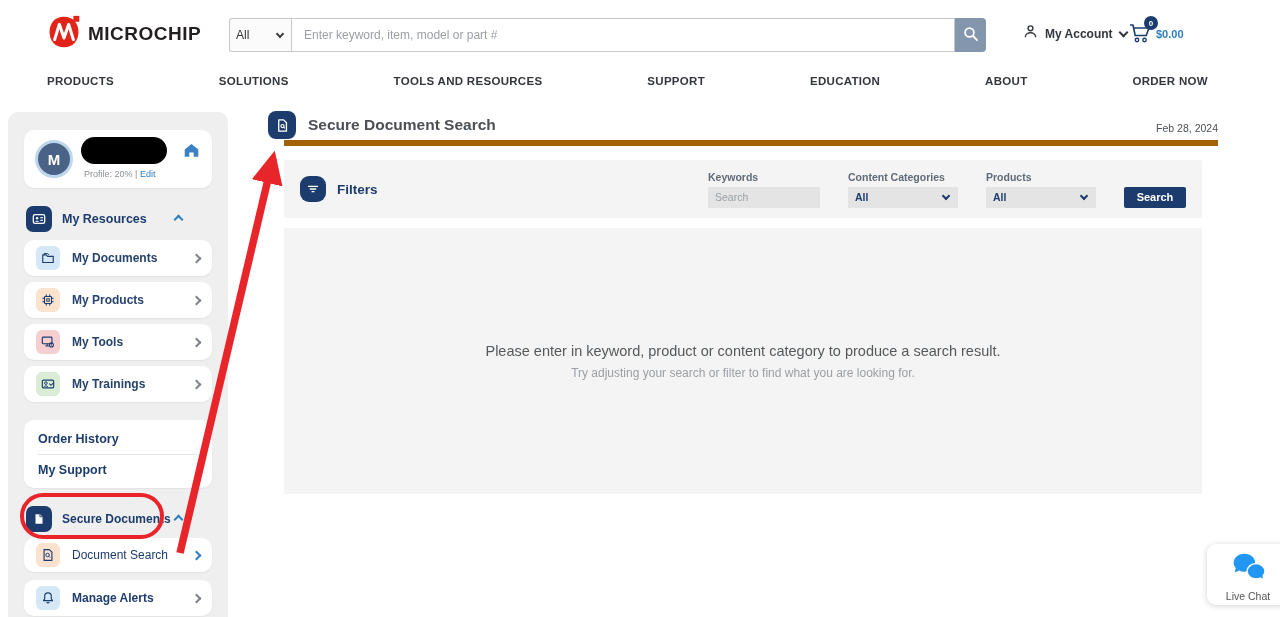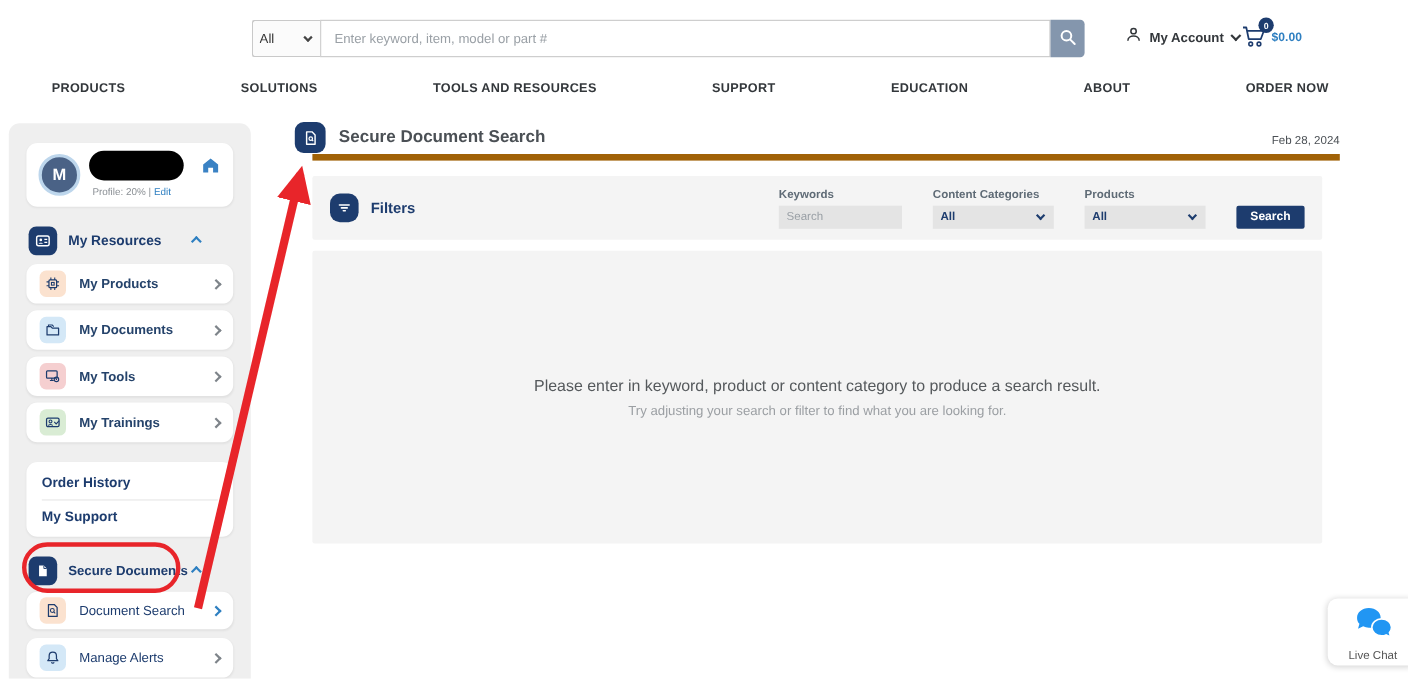--- a/index.html
+++ b/index.html
@@ -122,20 +122,30 @@
     display:flex; flex-direction:column; align-items:center; justify-content:flex-end; padding-bottom:3px; cursor:pointer;
   }
   .live-chat .lbl { font-size:10.5px; color:#555; }
   
   .annotation { position:absolute; left:0; top:0; width:1280px; height:617px; pointer-events:none; z-index:50; }
 </style>
 </head>
 <body>
 
 <div class="header">
+  <div class="logo">
+    <span>
+      <svg width="34" height="34" viewBox="0 0 40 40">
+        <path fill="#e2231a" d="M20 2c11 0 17 8 17 18s-6 18-17 18S3 30 3 20 9 2 20 2z"></path>
+        <rect x="31" y="1" width="7" height="7" fill="#e2231a"></rect>
+        <polyline points="9,29 14.5,11 20,27 25.5,11 31,29" fill="none" stroke="#ffffff" stroke-width="3.6" stroke-linecap="round" stroke-linejoin="round"></polyline>
+      </svg>
+    </span>
+    <span class="logo-word" style="text-transform:uppercase;">Microchip</span>
+  </div>
 
   <div class="searchbar">
     <div class="scope-select-wrap">
       <select class="scope-select">
         <option>All</option>
       </select>
       <span class="scope-chev"></span>
     </div>
     <input class="search-input" type="text" placeholder="Enter keyword, item, model or part #" style="">
     <button class="search-btn">
@@ -207,20 +217,31 @@
         <path d="M3.6 11c.3-1.4 4.1-1.4 4.4 0" fill="#fff"></path>
         <line x1="9.5" y1="6.5" x2="12.5" y2="6.5" stroke="#fff" stroke-width="1.3"></line>
         <line x1="9.5" y1="9.5" x2="12.5" y2="9.5" stroke="#fff" stroke-width="1.3"></line>
       </svg>
     </span>
     <span class="label">My Resources</span>
     <span class="chev-u blue" style="margin-right:28px;"></span>
   </div>
 
   <div class="card menu-card">
+    <span class="menu-icon" style="background:#d4e8f7;">
+      <svg width="14" height="14" viewBox="0 0 16 16">
+        <path d="M2 4.5h4l1.5 1.6H14v7H2z" fill="none" stroke="#1d3c6e" stroke-width="1.3" stroke-linejoin="round"></path>
+        <path d="M3.5 4.5v-1.6h4l1.5 1.6" fill="none" stroke="#1d3c6e" stroke-width="1.1"></path>
+      </svg>
+    </span>
+    <span class="menu-label">My Documents</span>
+    <span class="chev-r"></span>
+  </div>
+
+  <div class="card menu-card">
     <span class="menu-icon" style="background:#fbe2cf;">
       <svg width="14" height="14" viewBox="0 0 16 16">
         <rect x="4" y="4" width="8" height="8" rx="1" fill="none" stroke="#1d3c6e" stroke-width="1.3"></rect>
         <rect x="6.6" y="6.6" width="2.8" height="2.8" fill="none" stroke="#1d3c6e" stroke-width="1.1"></rect>
         <g stroke="#1d3c6e" stroke-width="1.1">
           <line x1="6" y1="1.5" x2="6" y2="4"></line>
             <line x1="10" y1="1.5" x2="10" y2="4"></line>
           <line x1="6" y1="12" x2="6" y2="14.5"></line>
             <line x1="10" y1="12" x2="10" y2="14.5"></line>
           <line x1="1.5" y1="6" x2="4" y2="6"></line>
@@ -228,31 +249,20 @@
           <line x1="12" y1="6" x2="14.5" y2="6"></line>
             <line x1="12" y1="10" x2="14.5" y2="10"></line>
         </g>
       </svg>
     </span>
     <span class="menu-label">My Products</span>
     <span class="chev-r"></span>
   </div>
 
   <div class="card menu-card">
-    <span class="menu-icon" style="background:#d4e8f7;">
-      <svg width="14" height="14" viewBox="0 0 16 16">
-        <path d="M2 4.5h4l1.5 1.6H14v7H2z" fill="none" stroke="#1d3c6e" stroke-width="1.3" stroke-linejoin="round"></path>
-        <path d="M3.5 4.5v-1.6h4l1.5 1.6" fill="none" stroke="#1d3c6e" stroke-width="1.1"></path>
-      </svg>
-    </span>
-    <span class="menu-label">My Documents</span>
-    <span class="chev-r"></span>
-  </div>
-
-  <div class="card menu-card">
     <span class="menu-icon" style="background:#f5cfd0;">
       <svg width="14" height="14" viewBox="0 0 16 16">
         <rect x="1.5" y="2.5" width="11" height="7.5" rx="1" fill="none" stroke="#1d3c6e" stroke-width="1.3"></rect>
         <line x1="5" y1="12.5" x2="9" y2="12.5" stroke="#1d3c6e" stroke-width="1.2"></line>
         <line x1="7" y1="10" x2="7" y2="12.5" stroke="#1d3c6e" stroke-width="1.2"></line>
         <circle cx="11.8" cy="11.3" r="2.3" fill="none" stroke="#1d3c6e" stroke-width="1.2"></circle>
         <circle cx="11.8" cy="11.3" r="0.7" fill="#1d3c6e"></circle>
       </svg>
     </span>
     <span class="menu-label">My Tools</span>
@@ -300,21 +310,21 @@
     <span class="chev-r blue"></span>
   </div>
 
   <div class="card menu-card" style="margin-top:8px;">
     <span class="menu-icon" style="background:#d4e8f7;">
       <svg width="14" height="14" viewBox="0 0 16 16">
         <path d="M8 2.2c-2.4 0-3.8 1.8-3.8 3.8v3L2.8 11h10.4L11.8 9v-3c0-2-1.4-3.8-3.8-3.8z" fill="none" stroke="#1d3c6e" stroke-width="1.3" stroke-linejoin="round"></path>
         <path d="M6.6 12.6a1.5 1.5 0 0 0 2.8 0" fill="none" stroke="#1d3c6e" stroke-width="1.2"></path>
       </svg>
     </span>
-    <span class="menu-label" style="font-weight:normal; color:#1d3c6e;">Manage Alerts</span>
+    <span class="menu-label" style="font-weight:bold; color:#1d3c6e;">Manage Alerts</span>
     <span class="chev-r"></span>
   </div>
 </div>
 
 <div class="main">
   <div class="title-row">
     <span class="navy-sq title-icon">
       <svg width="15" height="15" viewBox="0 0 16 16">
         <path d="M4 2h5.2l3 3v9H4z" fill="none" stroke="#fff" stroke-width="1.4" stroke-linejoin="round"></path>
         <circle cx="8" cy="8.6" r="1.7" fill="none" stroke="#fff" stroke-width="1.2"></circle>

